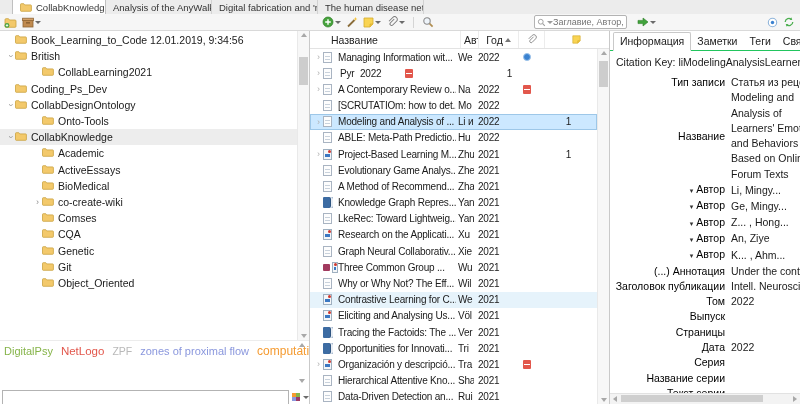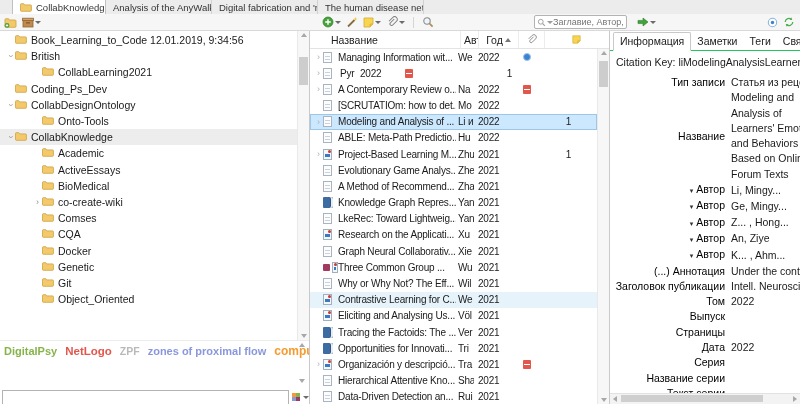--- a/index.html
+++ b/index.html
@@ -42,21 +42,21 @@
   .trow .flabel-t{margin-left:4px}
   .sbar{position:absolute;background:#f7f7f7;border-left:1px solid #e9e9e9}
   .sbar .thumb{position:absolute;left:1px;right:1px;background:#cdcdcd}
   .arr{width:0;height:0;position:absolute;left:3px}
   .arr.up{border-left:3px solid transparent;border-right:3px solid transparent;border-bottom:4px solid #a8a8a8}
   .arr.dn{border-left:3px solid transparent;border-right:3px solid transparent;border-top:4px solid #a8a8a8}
 
   
   .tags{position:absolute;left:0;right:0;top:309px;height:47px;border-top:1px solid #ececec;
         padding:3px 14px 0 4px;box-sizing:border-box;overflow:hidden;line-height:15.5px}
-  .tag{font-weight:700;margin-right:8px;white-space:nowrap}
+  .tag{font-weight:400;margin-right:8px;white-space:nowrap}
   .tagsearch{position:absolute;left:2px;top:359px;height:16px;width:287px;border:1px solid #b3b3b3;
              background:#fff;box-sizing:border-box;font-size:10px;padding:0 3px;outline:none;font-family:inherit}
   .tagsel{position:absolute;left:292px;top:362px;display:flex;align-items:center;gap:2px}
   .gridicon{width:8px;height:8px;display:grid;grid-template-columns:4px 4px;grid-template-rows:4px 4px}
   .gridicon span{width:4px;height:4px}
 
   
   .lheader{height:18px;display:flex;border-bottom:1px solid #e3e3e3;font-size:10.5px;color:#222;box-sizing:border-box}
   .lh{display:flex;align-items:center;box-sizing:border-box;border-left:1px solid #ececec;
       padding:0 3px;overflow:hidden;white-space:nowrap;flex:none}
@@ -321,27 +321,20 @@
             <span><svg width="12" height="10" viewBox="0 0 12 10">
                 <path d="M0.5 2.4c0-.4.3-.7.7-.7h2.6l.9 1.2h6c.4 0 .7.3.7.7v5c0 .4-.3.7-.7.7H1.2c-.4 0-.7-.3-.7-.7z" fill="#f3c96b" stroke="#caa23f" stroke-width="0.8"></path>
               </svg></span>
             <span class="flabel-t">CQA</span>
           </div>
           <div class="trow lvl2">
             <span class="tchev"></span>
             <span><svg width="12" height="10" viewBox="0 0 12 10">
                 <path d="M0.5 2.4c0-.4.3-.7.7-.7h2.6l.9 1.2h6c.4 0 .7.3.7.7v5c0 .4-.3.7-.7.7H1.2c-.4 0-.7-.3-.7-.7z" fill="#f3c96b" stroke="#caa23f" stroke-width="0.8"></path>
               </svg></span>
-            <span class="flabel-t">Docker</span>
-          </div>
-          <div class="trow lvl2">
-            <span class="tchev"></span>
-            <span><svg width="12" height="10" viewBox="0 0 12 10">
-                <path d="M0.5 2.4c0-.4.3-.7.7-.7h2.6l.9 1.2h6c.4 0 .7.3.7.7v5c0 .4-.3.7-.7.7H1.2c-.4 0-.7-.3-.7-.7z" fill="#f3c96b" stroke="#caa23f" stroke-width="0.8"></path>
-              </svg></span>
             <span class="flabel-t">Genetic</span>
           </div>
           <div class="trow lvl2">
             <span class="tchev"></span>
             <span><svg width="12" height="10" viewBox="0 0 12 10">
                 <path d="M0.5 2.4c0-.4.3-.7.7-.7h2.6l.9 1.2h6c.4 0 .7.3.7.7v5c0 .4-.3.7-.7.7H1.2c-.4 0-.7-.3-.7-.7z" fill="#f3c96b" stroke="#caa23f" stroke-width="0.8"></path>
               </svg></span>
             <span class="flabel-t">Git</span>
           </div>
           <div class="trow lvl2">

